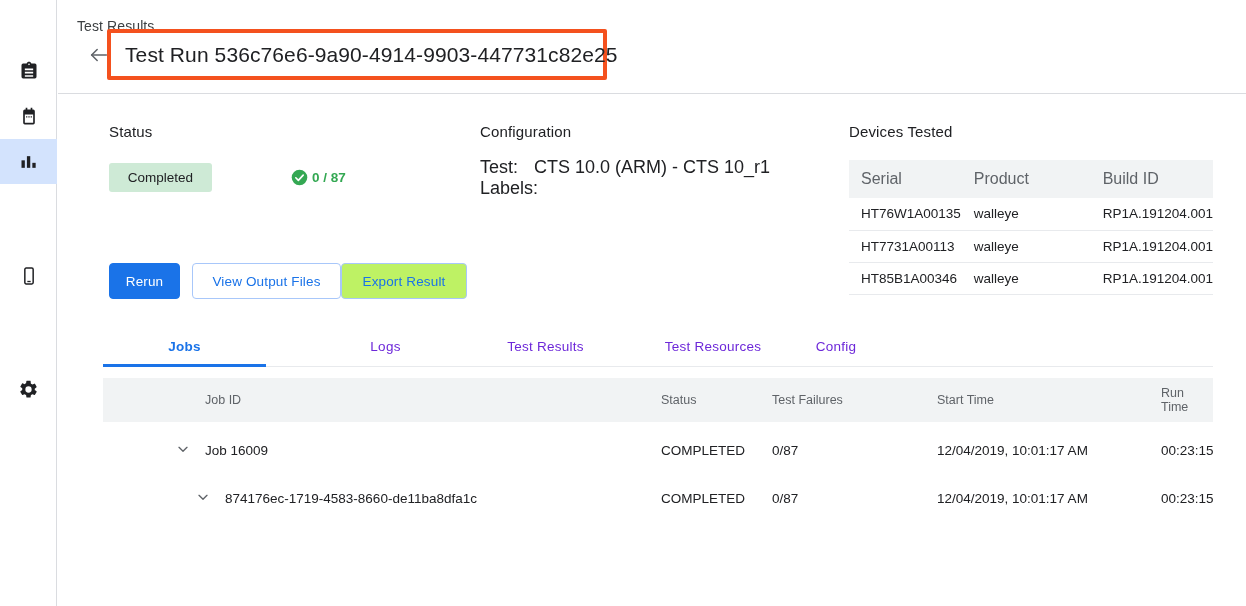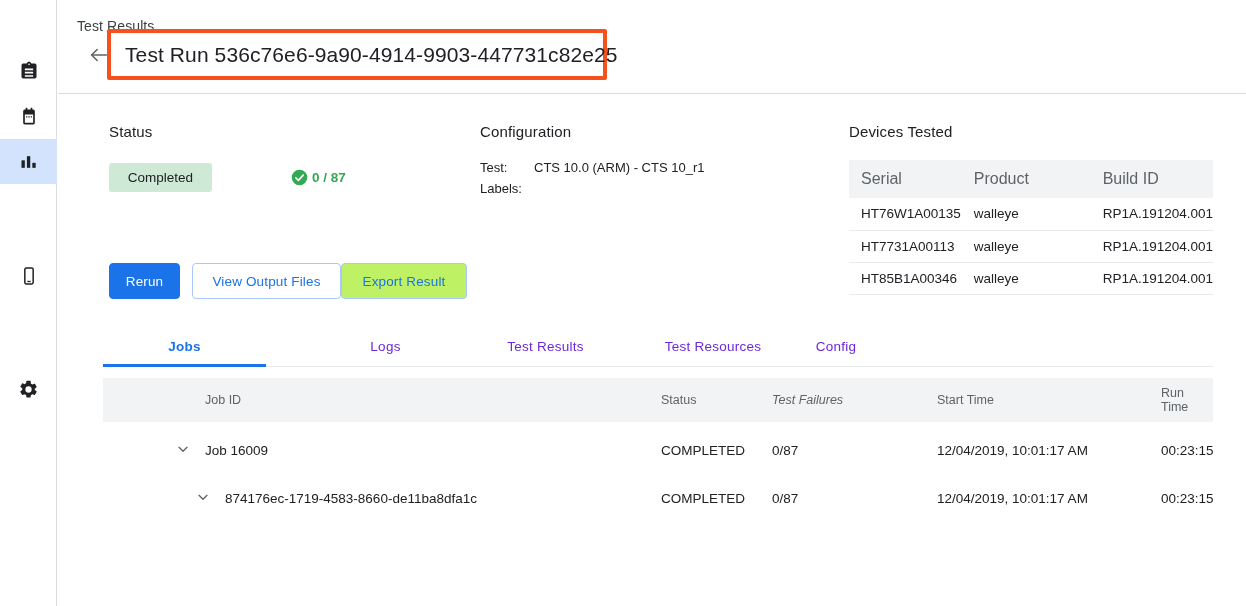--- a/index.html
+++ b/index.html
@@ -96,21 +96,21 @@
     cursor: pointer; letter-spacing: .15px;
   }
   #btn-rerun { left: 51px; width: 71px; background: #1a73e8; color: #fff; border: 1px solid #1a73e8; }
   #btn-view-output { left: 134px; width: 149px; background: #fff; color: #1a73e8; border: 1px solid #a8c7fa; }
   #btn-export { left: 282px; left: 283px; width: 126px; background: #bef264; color: #1a73e8; border: 1px solid #a8c7fa; }
 
   
   #config-head { left: 422px; top: 28px; }
   #config-rows {
     position: absolute; left: 422px; top: 62px;
-    font-size: 13px; color: #202124; line-height: 21px;
+    font-size: 18px; color: #202124; line-height: 21px;
   }
   #config-rows .row { display: flex; }
   #config-rows .k { width: 54px; flex: none; }
   #config-rows .v { white-space: nowrap; }
 
   
   #devices-head { left: 791px; top: 28px; }
   #devices-table {
     position: absolute; left: 791px; top: 65px;
     width: 364px; border-collapse: collapse;
@@ -300,21 +300,21 @@
       <div class="tab" style="left:222px; width:121px;">Logs</div>
       <div class="tab" style="left:370px; width:145px;">Test Results</div>
       <div class="tab" style="left:528px; width:164px;">Test Resources</div>
       <div class="tab" style="left:678px; width:110px;">Config</div>
     </div>
     <div id="tab-underline"></div>
 
     <div id="jobs-header">
       <div class="jh" style="left:102px;">Job ID</div>
       <div class="jh" style="left:558px;">Status</div>
-      <div class="jh" style="left:669px;font-style:italic;">Test Failures</div>
+      <div class="jh" style="left:669px;">Test Failures</div>
       <div class="jh" style="left:834px;">Start Time</div>
       <div class="jh" style="left:1058px;">Run Time</div>
     </div>
 
     <div class="job-row" style="top:331px;">
       <div class="cell" style="left:72px;">
         <span class="chevron">
           <svg width="16" height="16" viewBox="0 0 24 24" fill="none" stroke="#5f6368" stroke-width="2" stroke-linecap="round" stroke-linejoin="round">
             <polyline points="6,9.5 12,15.5 18,9.5"></polyline>
           </svg>

